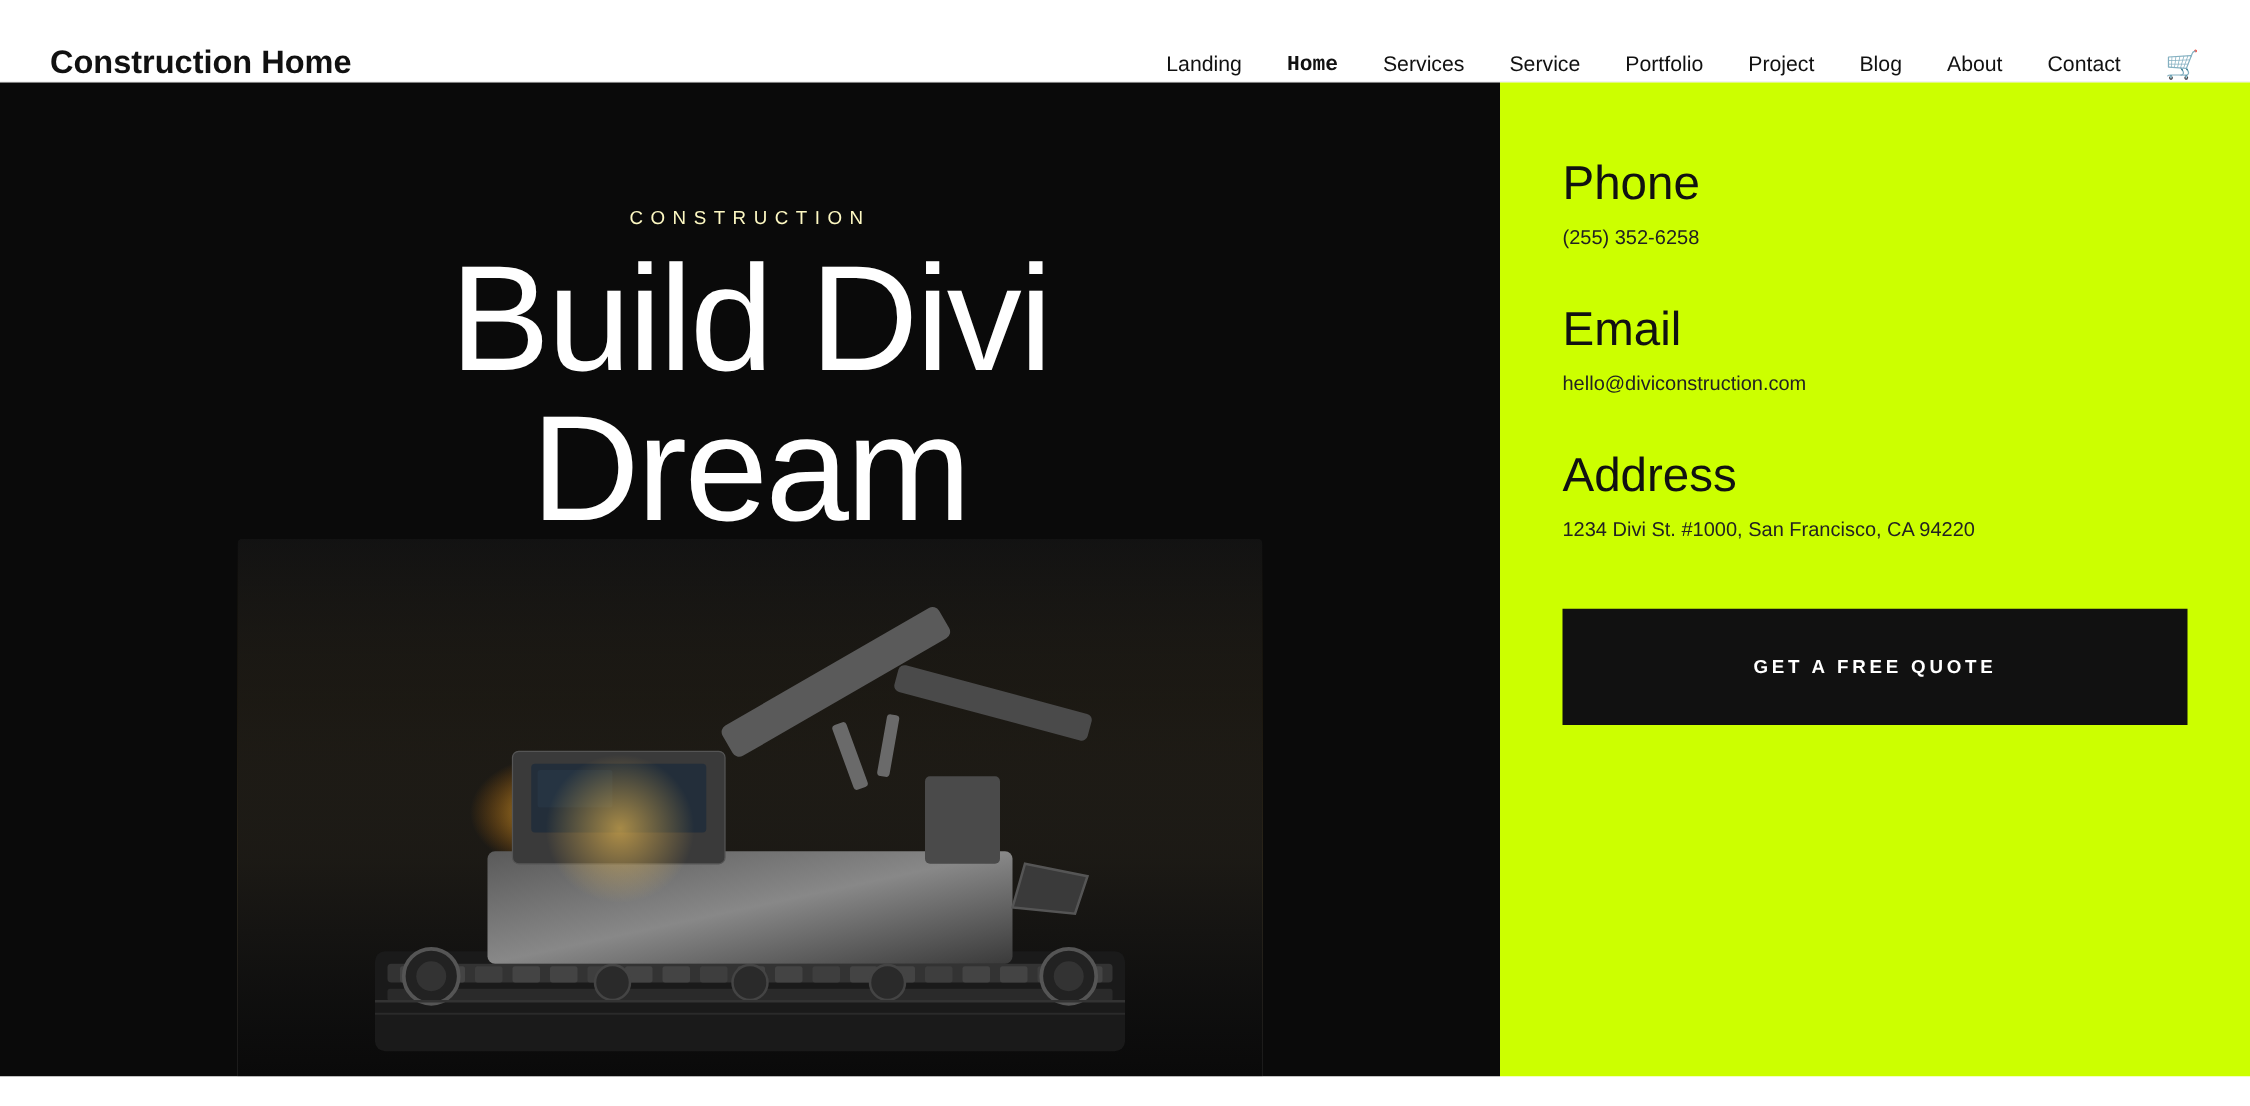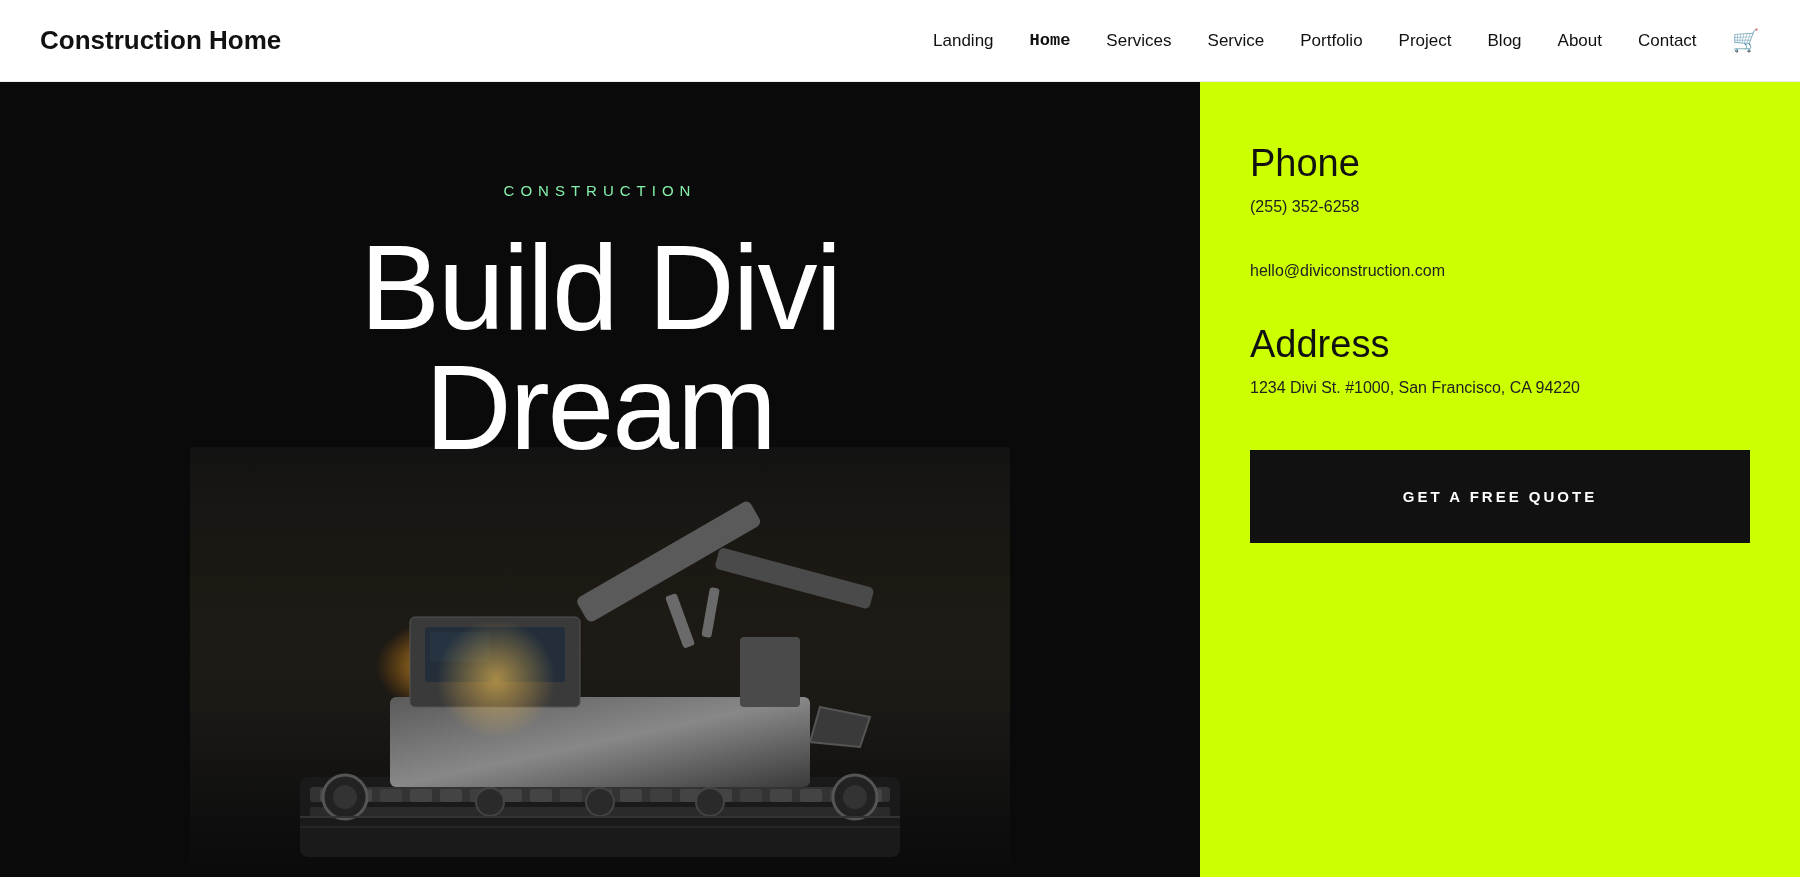--- a/index.html
+++ b/index.html
@@ -11,24 +11,24 @@
     body {
       font-family: 'Arial', sans-serif;
       width: 1800px;
       min-height: 885px;
       overflow-x: hidden;
     }
 
     
     .header {
       display: flex;
-      align-items: center;
+      align-items: flex-end;
       justify-content: space-between;
       padding: 0 40px;
-      height: 82px;
+      height: 66px;
       background: #ffffff;
       border-bottom: 1px solid #eee;
     }
 
     .logo {
       font-size: 26px;
       font-weight: 700;
       color: #111;
       white-space: nowrap;
     }
@@ -72,25 +72,25 @@
       position: relative;
       display: flex;
       flex-direction: column;
       align-items: center;
       justify-content: flex-start;
       padding-top: 100px;
       overflow: hidden;
     }
 
     .hero-label {
-      color: #86efac;
+      color: #fef9c3;
       font-size: 15px;
       letter-spacing: 6px;
       text-transform: uppercase;
-      margin-bottom: 28px;
+      margin-bottom: 12px;
       font-weight: 500;
       z-index: 2;
       position: relative;
     }
 
     .hero-title {
       color: #ffffff;
       font-size: 120px;
       font-weight: 300;
       line-height: 1.0;
@@ -290,20 +290,21 @@
     </div>
   </section>
 
   <aside class="sidebar-right">
     <div class="contact-section">
       <h2 class="contact-heading">Phone</h2>
       <p class="contact-value">(255) 352-6258</p>
     </div>
 
     <div class="contact-section">
+      <h2 class="contact-heading">Email</h2>
       <p class="contact-value">hello@diviconstruction.com</p>
     </div>
 
     <div class="contact-section">
       <h2 class="contact-heading">Address</h2>
       <p class="contact-value">1234 Divi St. #1000, San Francisco, CA 94220</p>
     </div>
 
     <button class="cta-button">GET A FREE QUOTE</button>
   </aside>

